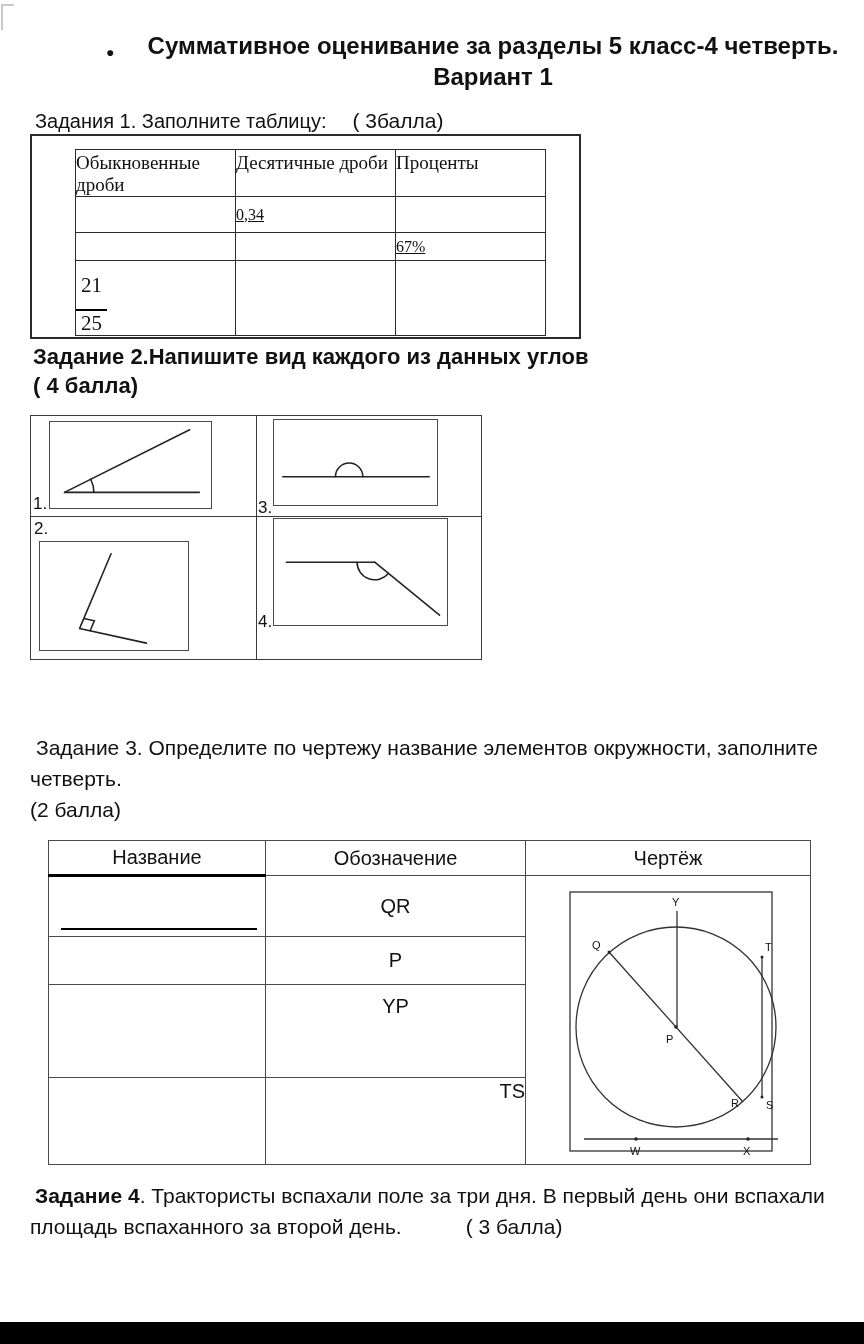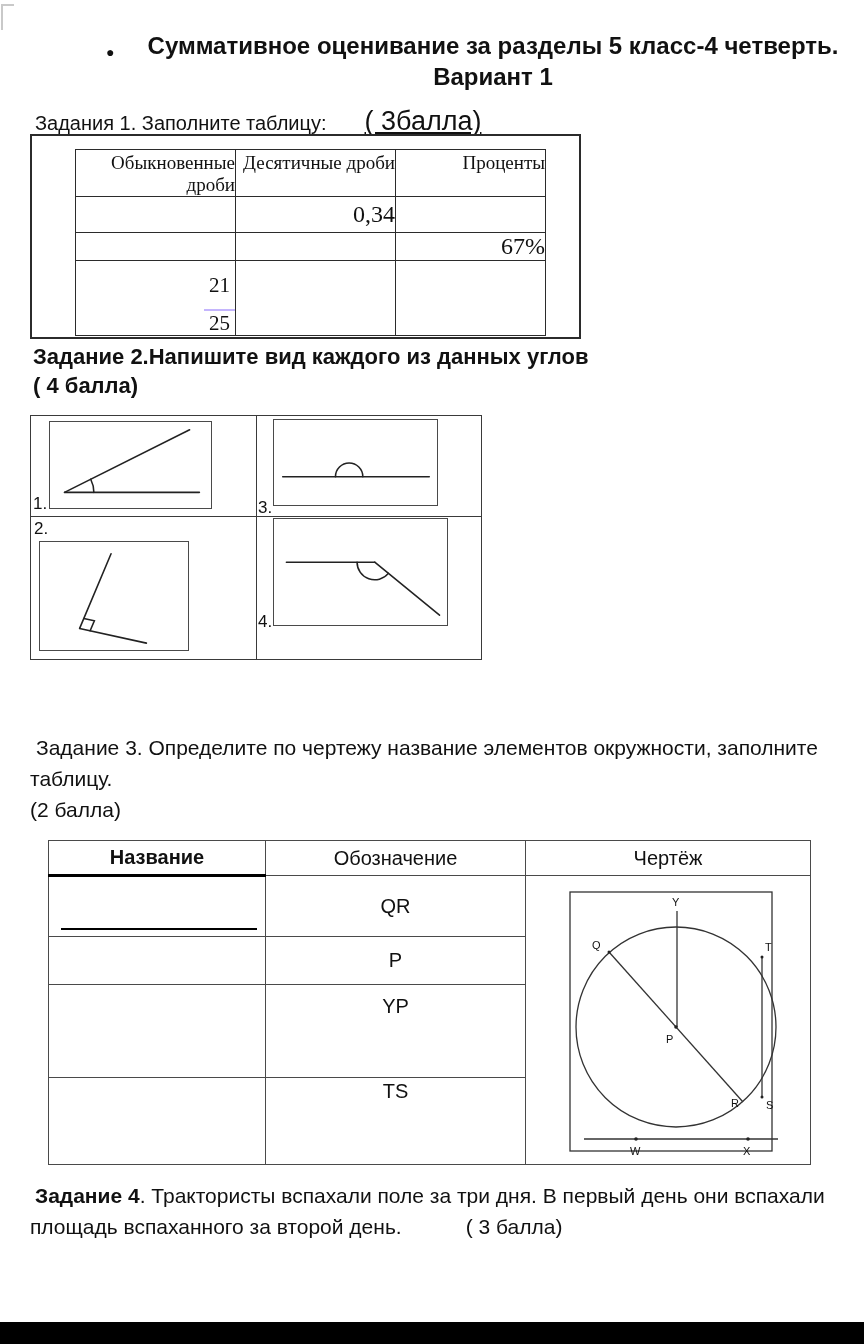--- a/index.html
+++ b/index.html
@@ -14,35 +14,35 @@
   .corner-mark { position:absolute; left:1px; top:4px; width:13px; height:26px;
     border-left:2px solid #c9c9c9; border-top:2px solid #c9c9c9; }
 
   
   .title-block { position:absolute; left:132px; top:30px; width:722px;
     text-align:center; font-weight:700; font-size:24px; line-height:31px; }
   .title-block .bullet { position:absolute; left:-26px; top:7px; font-size:14px; }
 
   
   .task1-heading { position:absolute; left:35px; top:108px; font-size:20px; line-height:26px; }
-  .task1-heading .points { margin-left:38px; font-size:27px;text-decoration:underline; }
+  .task1-heading .points { margin-left:26px; font-size:21px; }
   .t1-frame { position:absolute; left:30px; top:134px; width:551px; height:205px;
     border:2px solid #2b2b2b; }
   .t1-table { position:absolute; left:43px; top:13px; border-collapse:collapse;
     font-family:"Liberation Serif", serif; font-size:19px; }
-  .t1-table th, .t1-table td { border:1px solid #2b2b2b; text-align:right;
+  .t1-table th, .t1-table td { border:1px solid #2b2b2b; text-align:left;
     font-weight:400; vertical-align:middle; }
   .t1-table tr.hdr th { height:46px; line-height:22px; vertical-align:top; padding-top:2px; }
   .t1-table tr.r1 td { height:36px; }
   .t1-table tr.r2 td { height:28px; }
   .t1-table tr.r3 td { height:53px; }
-  .t1-val { font-size:24px; }
+  .t1-val { font-size:16px;text-decoration:underline; }
   .fraction { display:inline-flex; flex-direction:column; align-items:center;
     font-size:21px; line-height:24px; }
-  .fraction .num { border-bottom:2px solid #c4b5fd; padding:12px 5px; }
+  .fraction .num { border-bottom:2px solid #000000; padding:12px 5px; }
 
   
   .task2-heading { position:absolute; left:33px; top:342px; font-size:22px;
     font-weight:700; line-height:29px; }
   .t2-grid { position:absolute; left:30px; top:415px; width:452px; height:245px;
     border:1px solid #3a3a3a; }
   .t2-vdiv { position:absolute; left:225px; top:0; width:1px; height:100%; background:#3a3a3a; }
   .t2-hdiv { position:absolute; left:0; top:100px; width:100%; height:1px; background:#3a3a3a; }
   .t2-fig { position:absolute; border:1px solid #4a4a4a; background:#fff; }
   .t2-fig svg { display:block; width:100%; height:100%; }
@@ -58,25 +58,25 @@
   .stroke { stroke:#222; stroke-width:1.6; fill:none; stroke-linecap:round; }
 
   
   .task3-text { position:absolute; left:30px; top:732px; width:834px;
     font-size:21px; line-height:31px; }
   .task3-text .l1 { padding-left:6px; white-space:nowrap; }
   .t3-table { position:absolute; left:48px; top:840px; border-collapse:collapse;
     table-layout:fixed; font-size:20px; }
   .t3-table th, .t3-table td { border:1px solid #4a4a4a; font-weight:400; }
   .t3-table th { height:35px; text-align:center; vertical-align:middle; }
-  .t3-table th.c1 { border-bottom:3px solid #000;font-weight:bold; }
+  .t3-table th.c1 { border-bottom:3px solid #000; }
   .t3-row1 td { height:61px; }
   .t3-row2 td { height:48px; }
   .t3-row3 td { height:92px; }
-  .t3-row4 td { height:87px; }
+  .t3-row4 td { height:87px;text-align:right; }
   .t3-desig { text-align:center; vertical-align:middle; }
   .t3-row3 .t3-desig { vertical-align:top; padding-top:10px; }
   .t3-row4 .t3-desig { vertical-align:top; padding-top:2px; }
   .t3-name { position:relative; }
   .t3-blank { position:absolute; left:12px; right:8px; bottom:6px; border-bottom:2px solid #000; }
   .t3-diagram { vertical-align:top; padding:0; }
   .t3-diagram svg { display:block; }
   .dgm .ln { stroke:#333; stroke-width:1.3; fill:none; }
   .dgm .dot { fill:#222; stroke:none; }
   .dgm text { font-family:"Liberation Sans", sans-serif; font-size:11px; fill:#111; }
@@ -192,21 +192,21 @@
         <line class="stroke" x1="12" y1="44" x2="102" y2="44"></line>
         <line class="stroke" x1="102" y1="44" x2="168" y2="98"></line>
         <path class="stroke" d="M84 44 A18 18 0 0 0 115.9 55.4"></path>
       </svg>
     </div>
     <span class="t2-lbl lbl4">4.</span>
   </div>
 
   <div class="task3-text">
     <div class="l1">Задание 3. Определите по чертежу название элементов окружности, заполните</div>
-    <div>таблицу.</div>
+    <div>четверть.</div>
     <div>(2 балла)</div>
   </div>
 
   <table class="t3-table">
     <colgroup>
         <col style="width:217px">
         <col style="width:260px">
         <col style="width:285px">
       </colgroup>
     <tbody>

